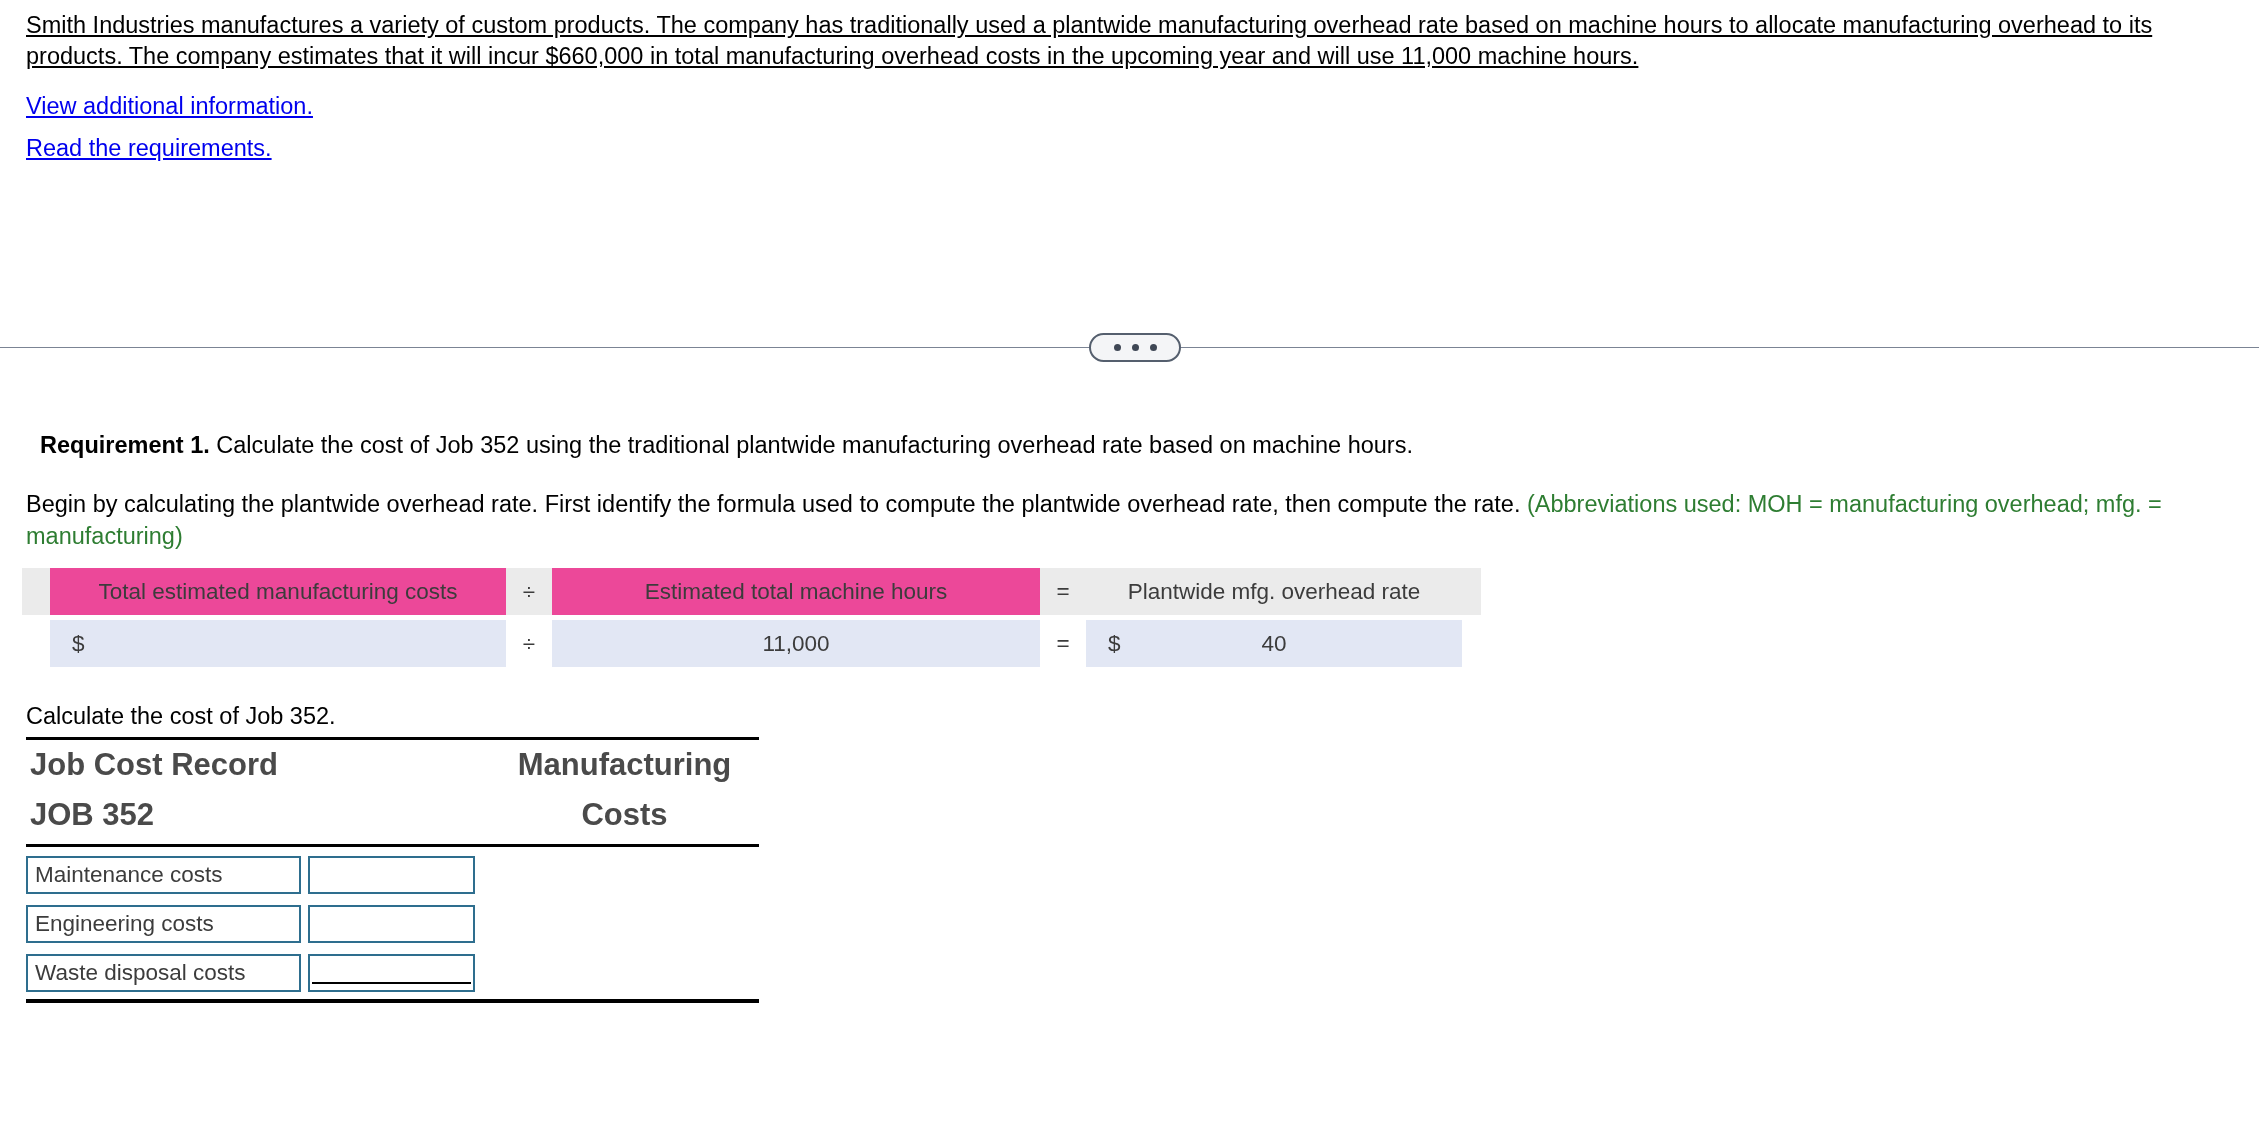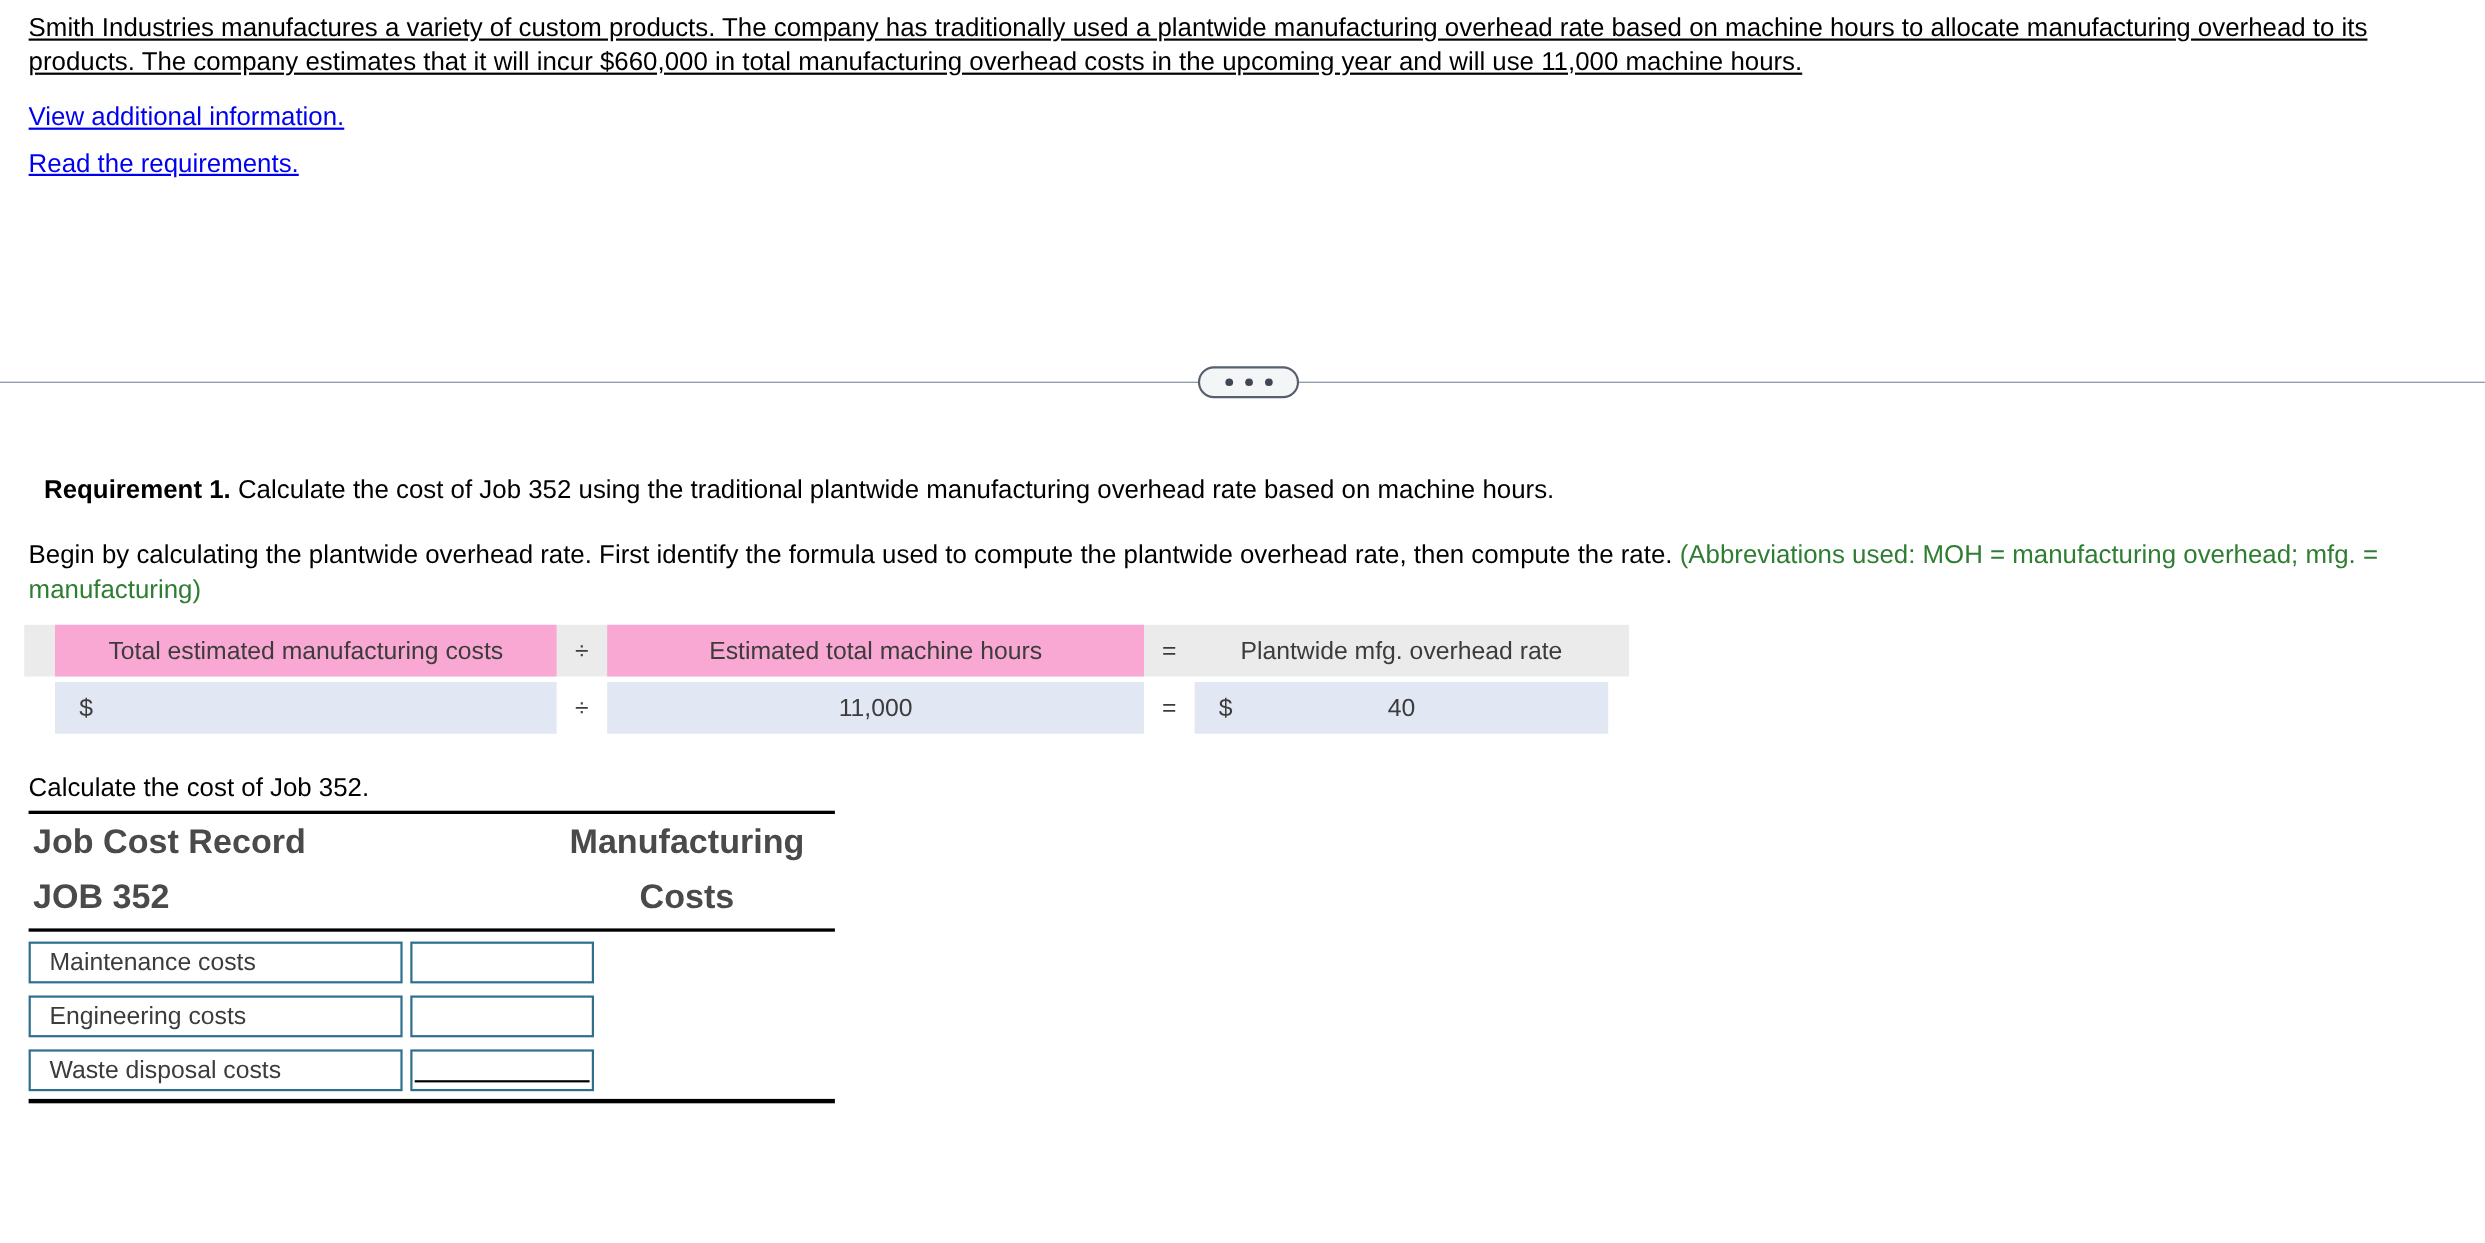--- a/index.html
+++ b/index.html
@@ -115,21 +115,21 @@
     display: flex;
     align-items: stretch;
   }
   .formula-values {
     height: 47px;
     display: flex;
     align-items: stretch;
     margin-top: 5px;
   }
   .fh-cell {
-    background: #f9a8d4;
+    background: #ec4899;
     display: flex;
     align-items: center;
     justify-content: center;
     font-size: 22.5px;
     color: #3c3c3c;
   }
   .fh-cell.plain {
     background: transparent;
   }
   .fv-cell {
@@ -214,21 +214,21 @@
     height: 38px;
     border: 2px solid #2e6e8e;
     box-sizing: border-box;
     background: #fff;
     display: flex;
     align-items: center;
     font-size: 22.5px;
     color: #3c3c3c;
     cursor: text;
   }
-  .cell-input.label-box { width: 340px; padding-left: 17px; }
+  .cell-input.label-box { width: 275px; padding-left: 7px; }
   .cell-input.value-box { width: 167px; margin-left: 7px; }
   .cell-input.focused   { border: 2px solid #3b5bc8; }
   .cell-plain {
     width: 340px;
     padding-left: 7px;
     font-size: 22.5px;
     color: #3c3c3c;
     height: 38px;
     display: flex;
     align-items: center;

